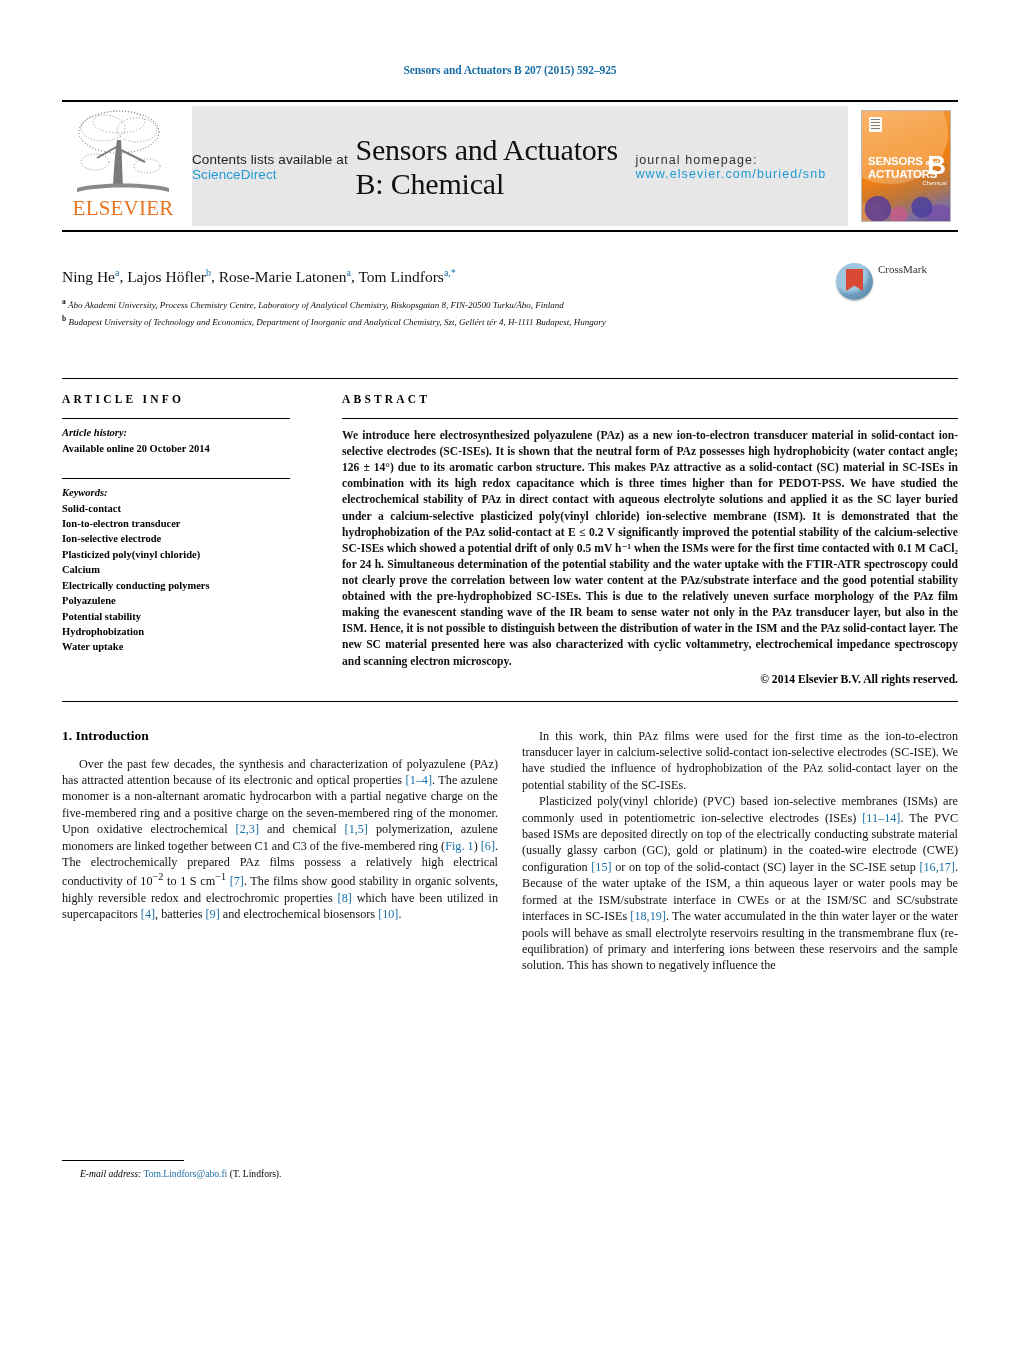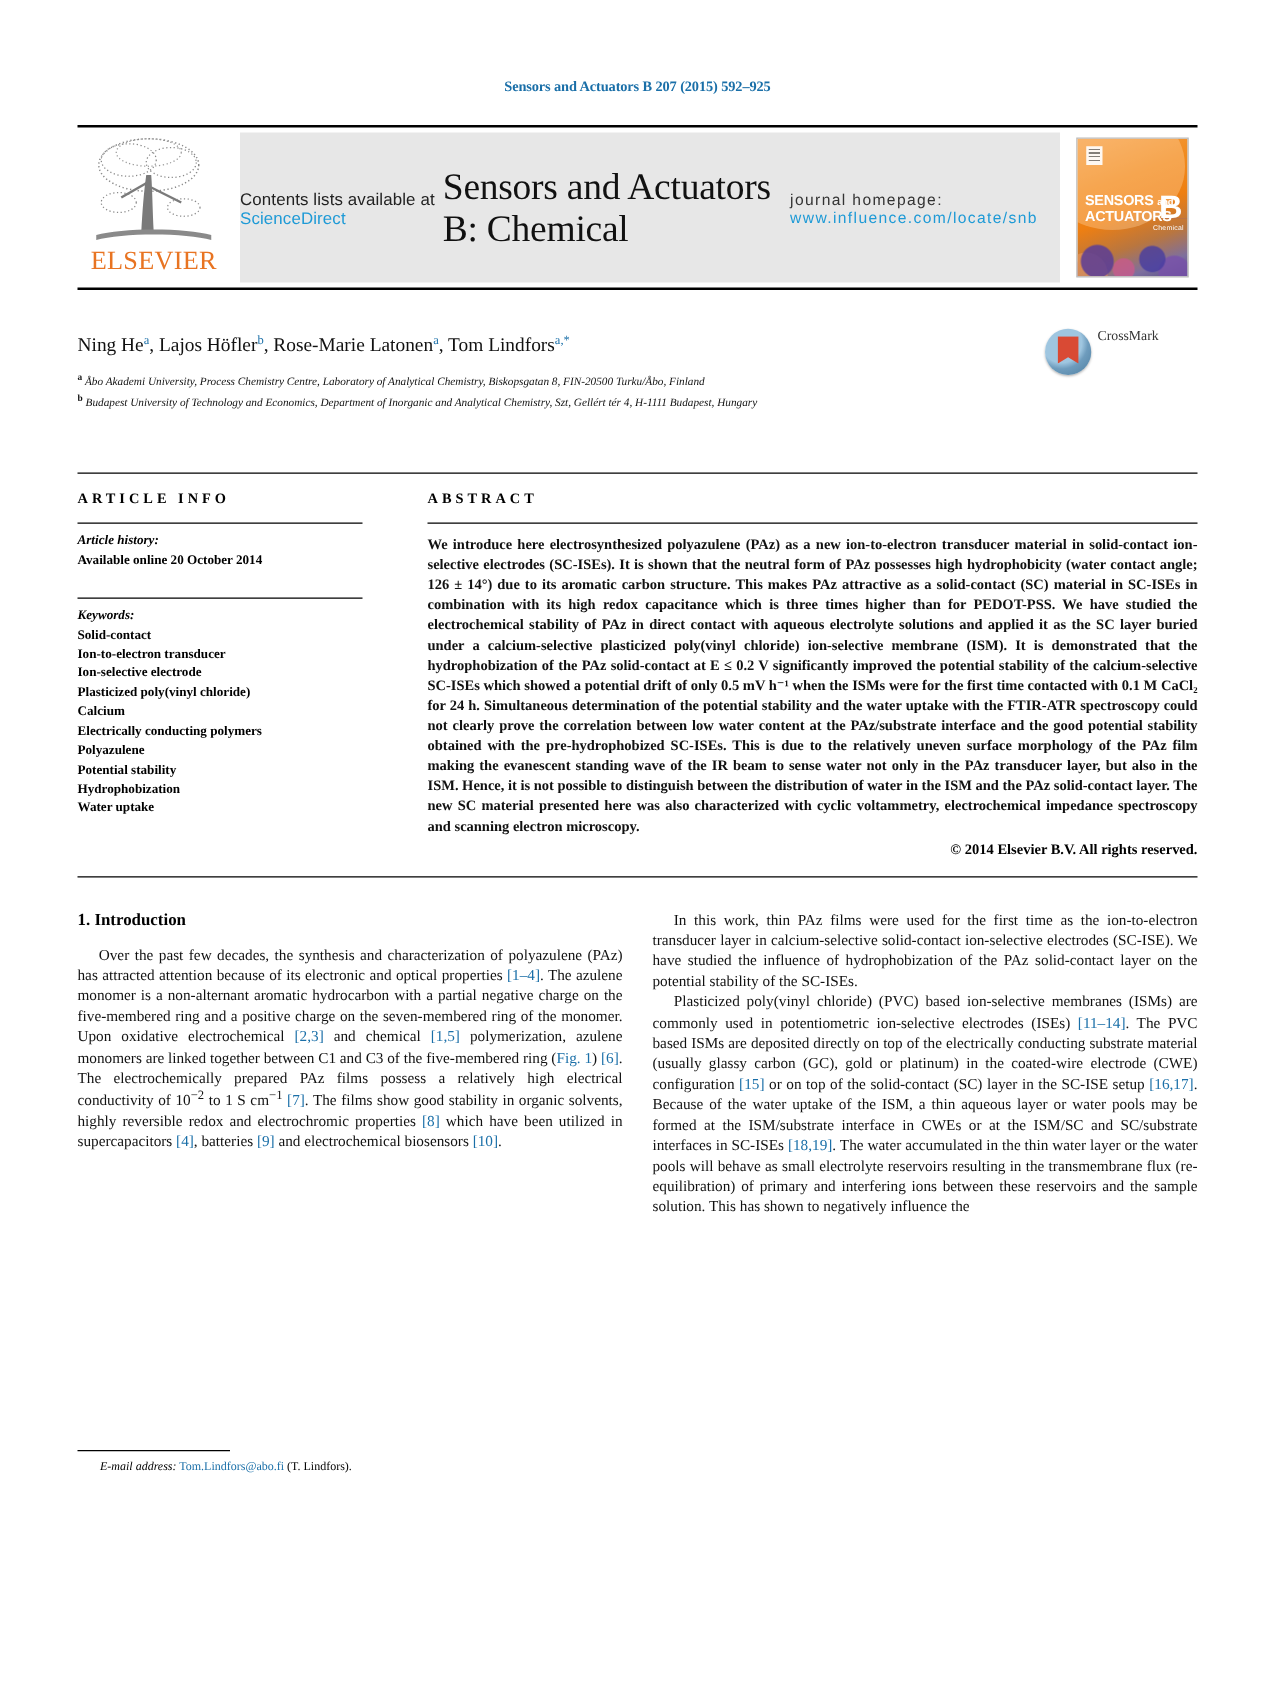--- a/index.html
+++ b/index.html
@@ -419,21 +419,21 @@
       </div>
       <div class="elsevier-word">ELSEVIER</div>
     </div>
 
     <div class="center-box">
       <div class="contents-line">
         <span>Contents lists available at </span><span class="sd">ScienceDirect</span>
       </div>
       <div class="journal-title">Sensors and Actuators B: Chemical</div>
       <div class="homepage-line">
-        <span>journal homepage: </span><span class="url">www.influence.com/locate/snb</span>
+        <span>journal homepage: </span><span class="url">www.elsevier.com/buried/snb</span>
       </div>
     </div>
 
     <div class="cover-block">
       <div class="cover-img">
         <div class="cover-arc"></div>
         <div class="cover-blobs"></div>
         <div class="cover-elsevier-mark"></div>
         <div class="cover-text">
           <div class="cover-sensors">

